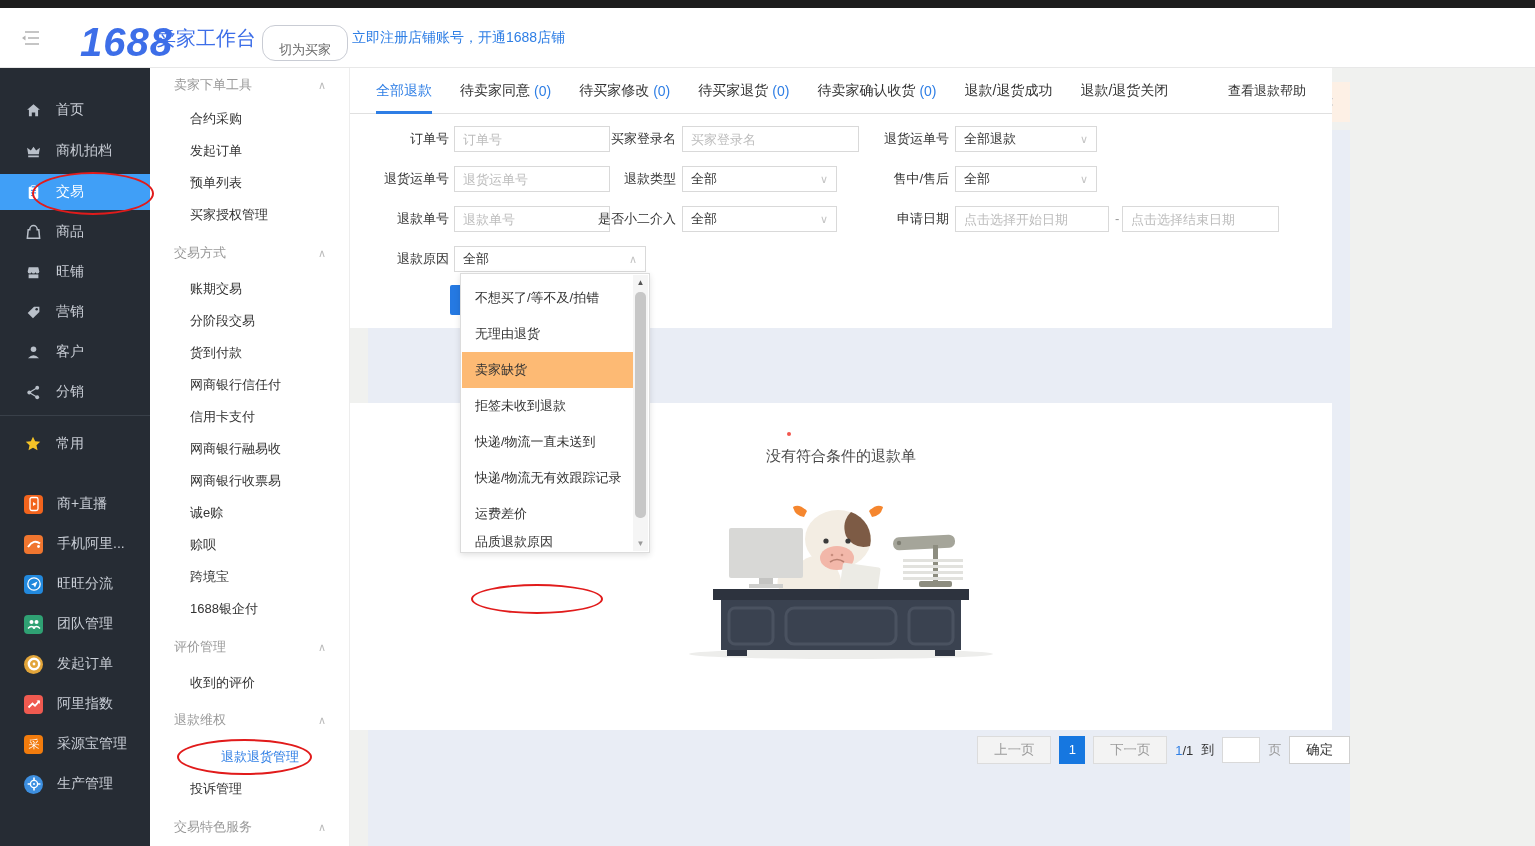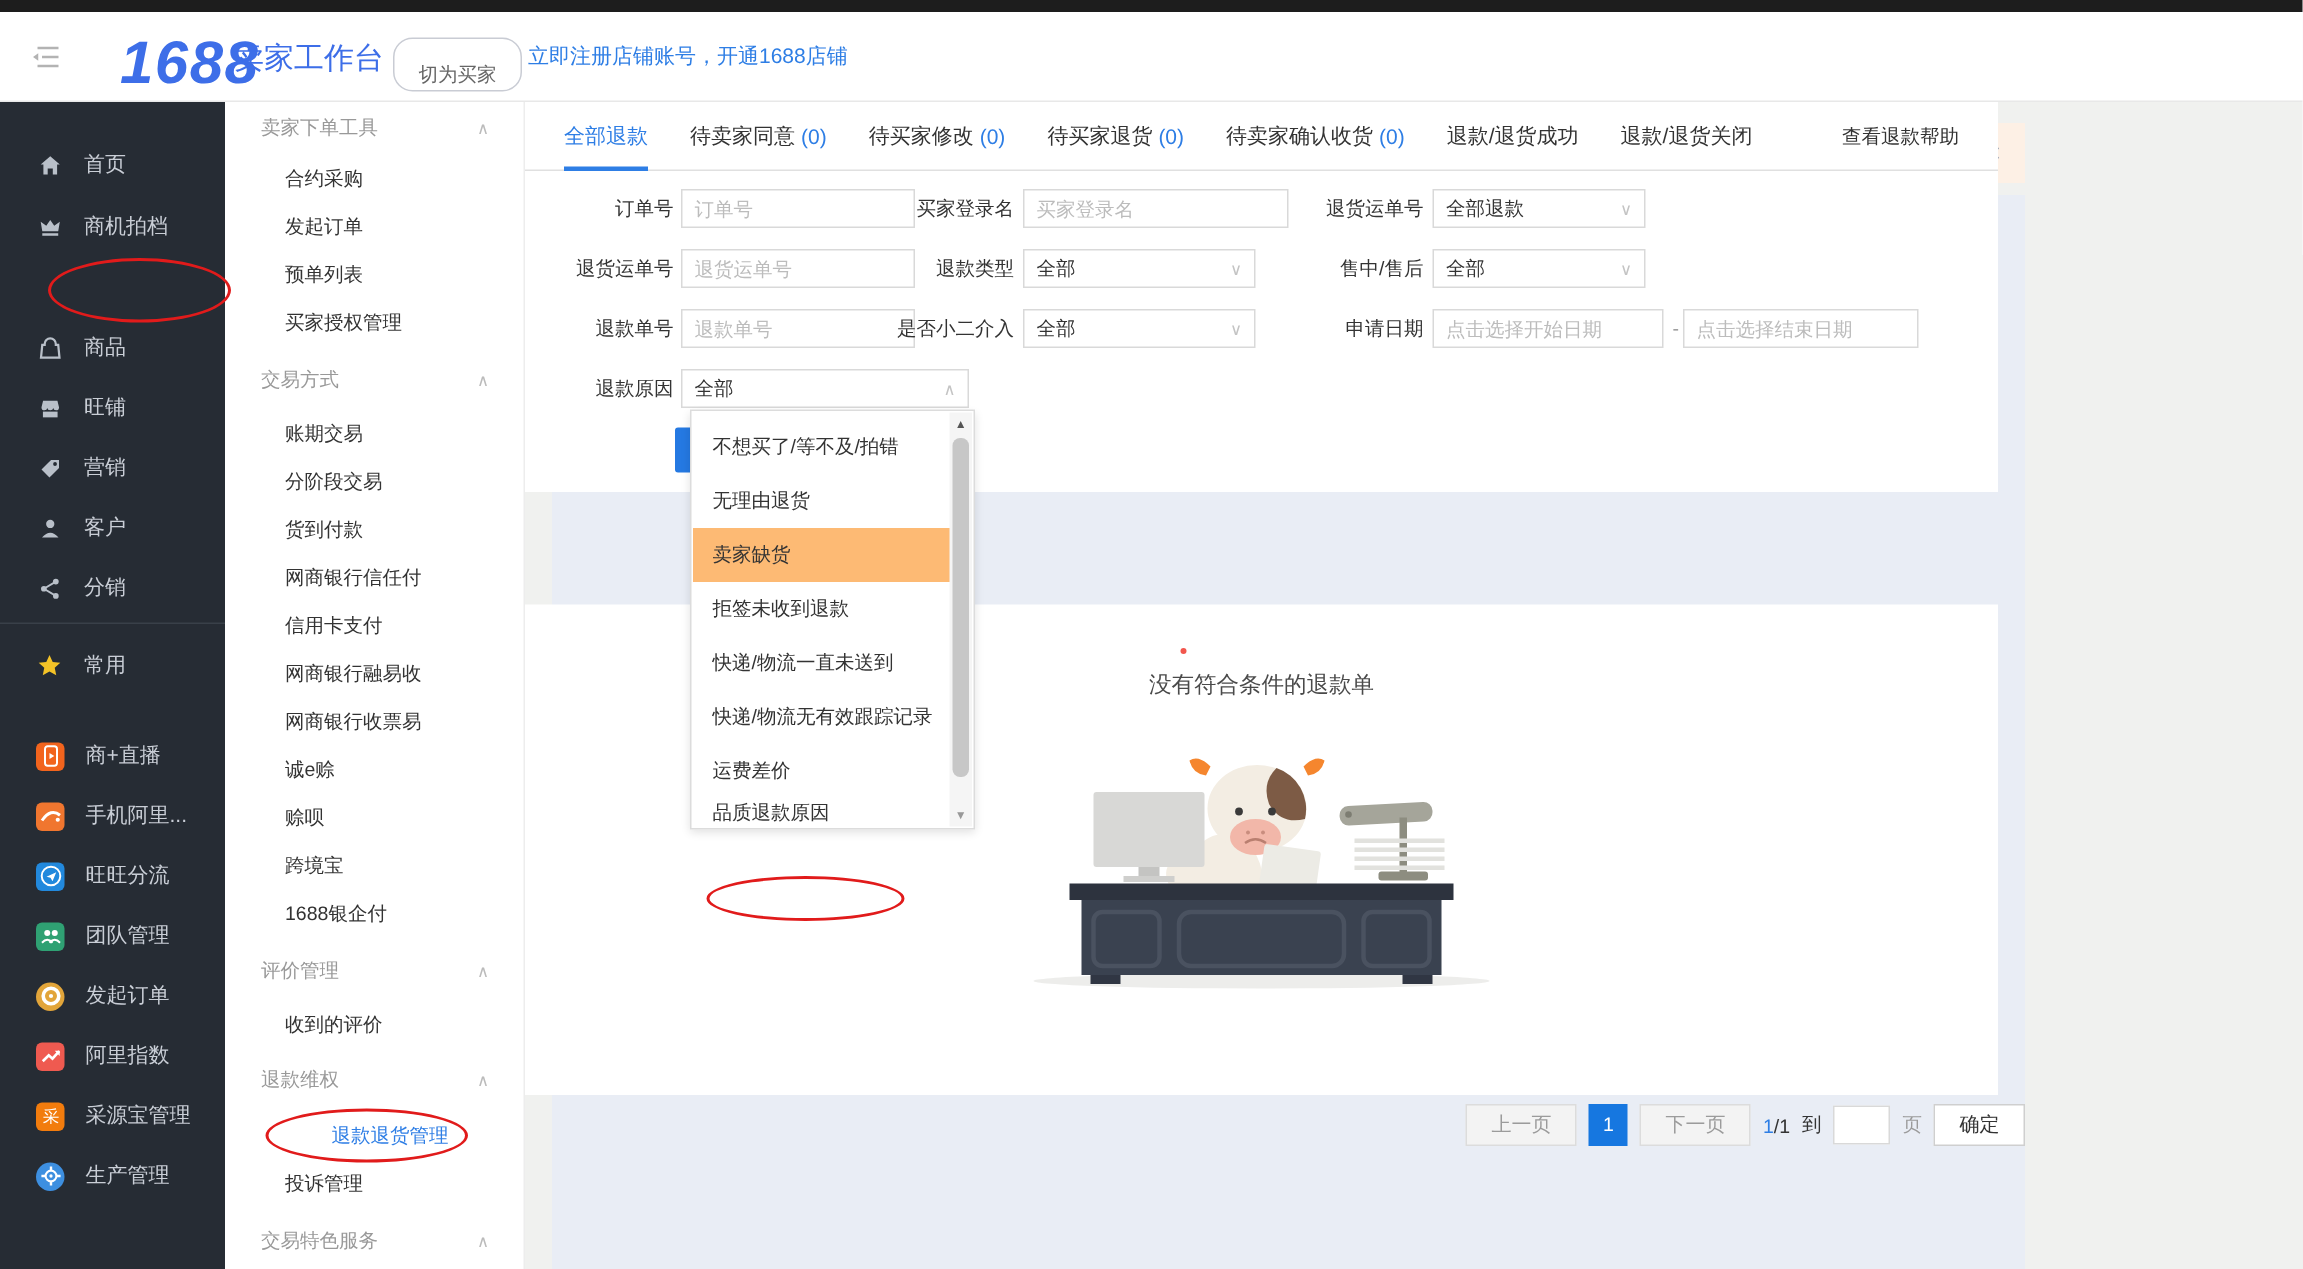--- a/index.html
+++ b/index.html
@@ -133,20 +133,30 @@
     <span>首页</span>
   </div>
   <div class="sb-item" style="top:65px">
     <span class="ic">
         <svg width="17" height="17" viewBox="0 0 16 16">
           <path d="M3 10.5 L2 4.5 L5.5 7 L8 3.5 L10.5 7 L14 4.5 L13 10.5 Z M3 11.8 H13 V13.3 H3 Z" fill="#b9c0c9"></path>
         </svg>
       </span>
     <span>商机拍档</span>
   </div>
+  <div class="sb-item active" style="top:106px">
+    <span class="ic">
+        <svg width="17" height="17" viewBox="0 0 16 16">
+          <rect x="3.5" y="2.5" width="9" height="11.5" rx="1" fill="#fff"></rect>
+          <rect x="6" y="1.5" width="4" height="2.2" rx="0.6" fill="#409ff7" stroke="#fff" stroke-width="0.8"></rect>
+          <path d="M5.6 6 h4.8 M5.6 8.4 h4.8 M5.6 10.8 h3" stroke="#409ff7" stroke-width="1.1"></path>
+        </svg>
+      </span>
+    <span>交易</span>
+  </div>
   <div class="sb-item" style="top:146px">
     <span class="ic">
         <svg width="17" height="17" viewBox="0 0 16 16">
           <path d="M4.5 5.5 V5 a3.5 3.5 0 0 1 7 0 V5.5 H13 L13.8 13.5 H2.2 L3 5.5 Z" fill="none" stroke="#b9c0c9" stroke-width="1.4"></path>
         </svg>
       </span>
     <span>商品</span>
   </div>
   <div class="sb-item" style="top:186px">
     <span class="ic">

